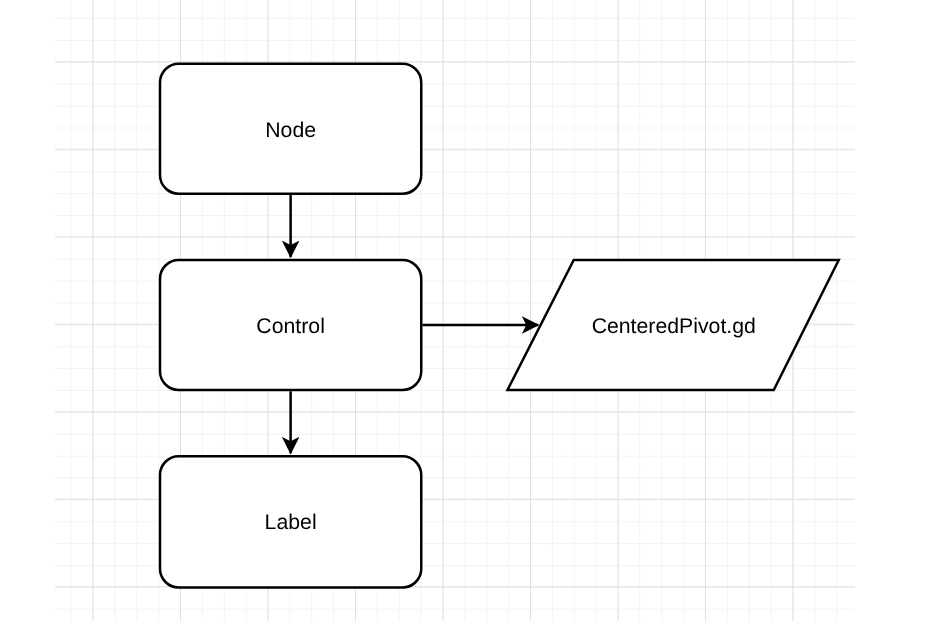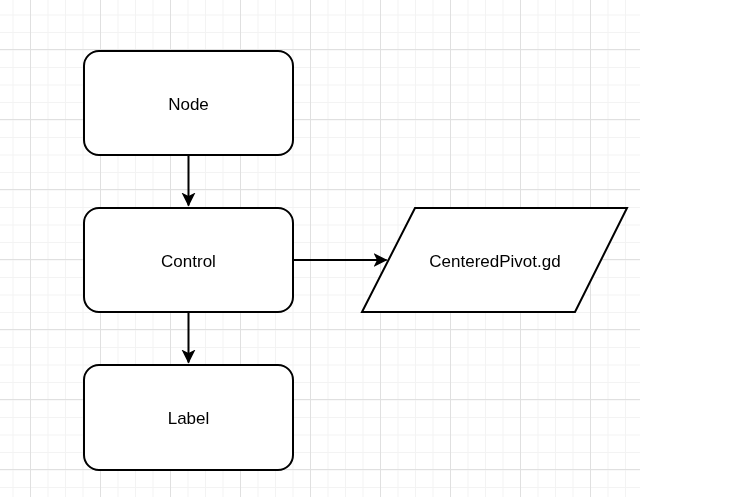--- a/index.html
+++ b/index.html
@@ -14,20 +14,21 @@
     overflow: hidden;
     background-color: #ffffff;
     
     background-image:
       linear-gradient(to right, #e0e0e0 1px, transparent 1px),
       linear-gradient(to bottom, #e0e0e0 1px, transparent 1px),
       linear-gradient(to right, #f3f3f3 1px, transparent 1px),
       linear-gradient(to bottom, #f3f3f3 1px, transparent 1px);
     background-size: 70px 70px, 70px 70px, 17.5px 17.5px, 17.5px 17.5px;
     background-position: 30px 0, 0 49px, 12.5px 0, 0 14.5px;
+    margin-left: 44px;
   }
   .diagram-svg {
     position: absolute;
     left: 0;
     top: 0;
   }
   .shape {
     fill: #ffffff;
     stroke: #000000;
     stroke-width: 2;

